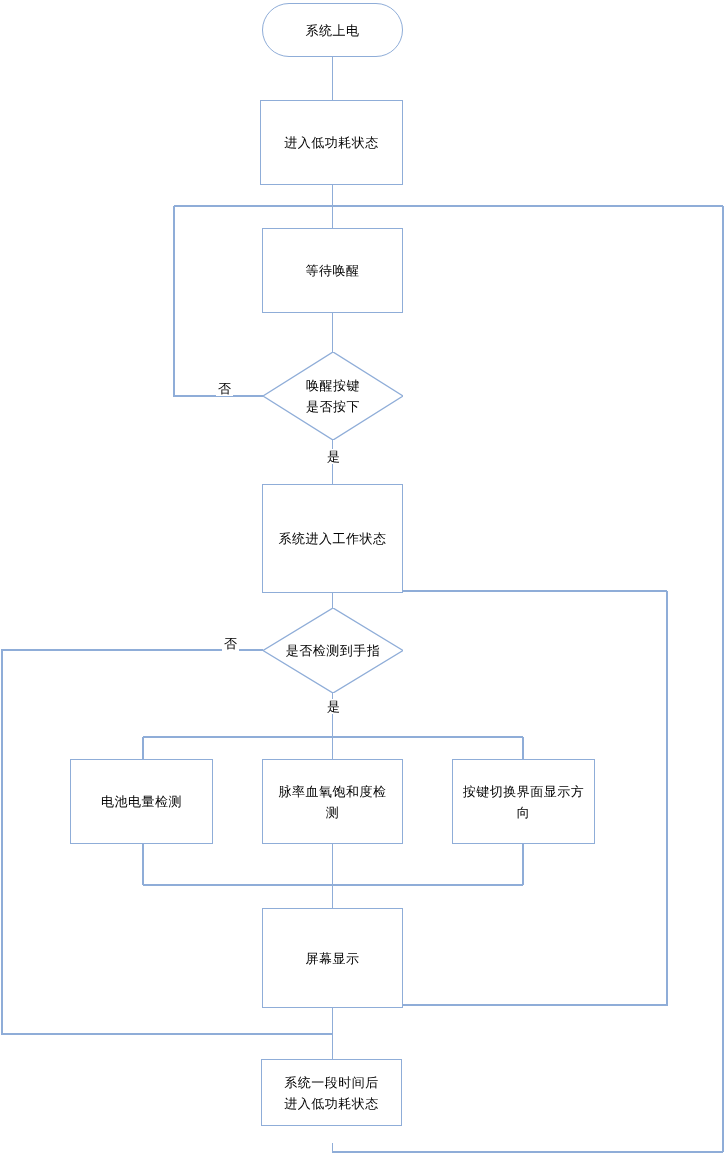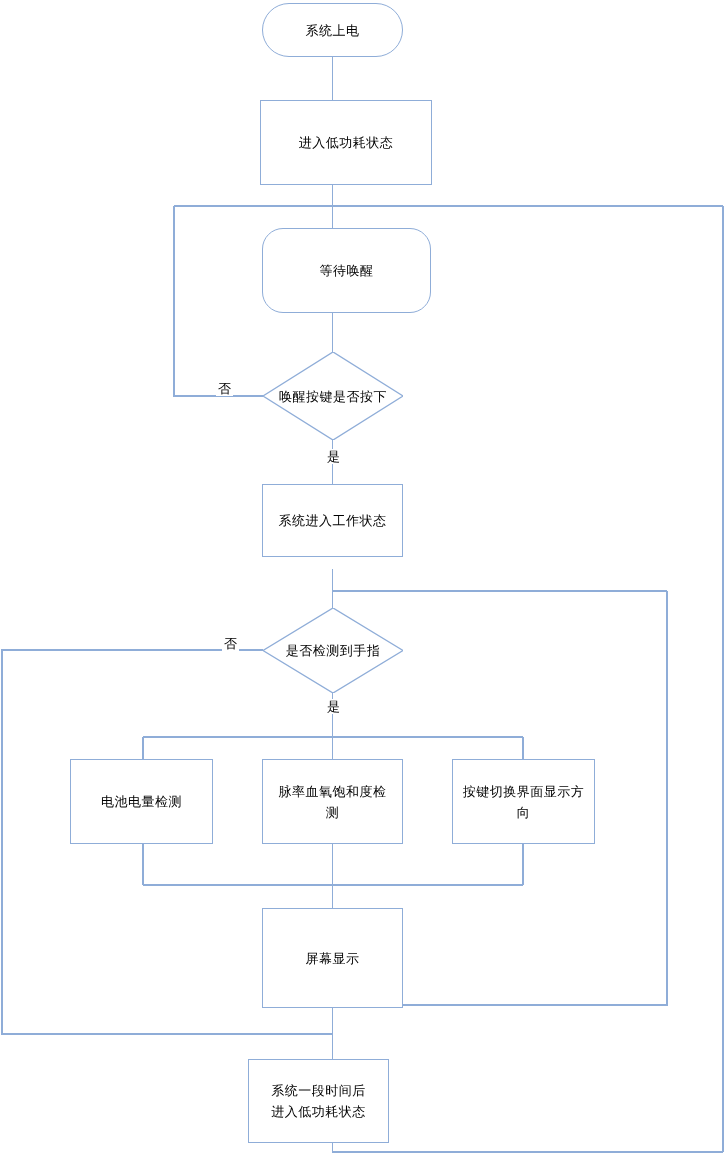--- a/index.html
+++ b/index.html
@@ -58,37 +58,37 @@
 
       <path d="M332.5,1143 L332.5,1152 L723,1152"></path>
       <path d="M723,206 L723,1152"></path>
     </g>
   </svg>
 
   <div class="node oval" style="left:262px;top:3px;width:141px;height:54px;">
     <span>系统上电</span>
   </div>
 
-  <div class="node rect" style="left:260px;top:100px;width:172px;height:85px;">
+  <div class="node rect" style="left:260px;top:100px;width:143px;height:85px;">
     <span>进入低功耗状态</span>
   </div>
 
-  <div class="node rect" style="left:262px;top:228px;width:169px;height:85px;border-radius:21px;">
+  <div class="node rect" style="left:262px;top:228px;width:141px;height:85px;">
     <span>等待唤醒</span>
   </div>
 
   <svg style="position:absolute;left:263px;top:352px;width:140px;height:88px;" viewBox="0 0 140 88">
     <polygon points="70,0 140,44 70,88 0,44" fill="#ffffff" stroke="#8fadd8" stroke-width="1.4"></polygon>
   </svg>
-  <div class="node diamond-label" style="left:263px;top:352px;width:140px;height:88px;flex-direction:row;">
+  <div class="node diamond-label" style="left:263px;top:352px;width:140px;height:88px;flex-direction:column;">
     <span>唤醒按键</span>
     <span>是否按下</span>
   </div>
 
-  <div class="node rect" style="left:262px;top:484px;width:141px;height:73px;">
+  <div class="node rect" style="left:262px;top:484px;width:141px;height:109px;">
     <span>系统进入工作状态</span>
   </div>
 
   <svg style="position:absolute;left:263px;top:608px;width:140px;height:85px;" viewBox="0 0 140 85">
     <polygon points="70,0 140,42.5 70,85 0,42.5" fill="#ffffff" stroke="#8fadd8" stroke-width="1.4"></polygon>
   </svg>
   <div class="node diamond-label" style="left:263px;top:608px;width:140px;height:85px;">
     <span>是否检测</span>
     <span>到手指</span>
   </div>
@@ -102,21 +102,21 @@
   </div>
 
   <div class="node rect" style="left:452px;top:759px;width:143px;height:85px;padding:0 8px;">
     <span>按键切换界面显示方向</span>
   </div>
 
   <div class="node rect" style="left:262px;top:908px;width:141px;height:100px;">
     <span>屏幕显示</span>
   </div>
 
-  <div class="node rect" style="left:248px;top:1059px;width:141px;height:84px;padding:0 16px;">
+  <div class="node rect" style="left:261px;top:1059px;width:141px;height:67px;padding:0 16px;">
     <span>系统一段时间后进入低功耗状态</span>
   </div>
 
   <div class="edge-label" style="left:216px;top:381px;">否</div>
   <div class="edge-label" style="left:325px;top:449px;">是</div>
   <div class="edge-label" style="left:222px;top:636px;">否</div>
   <div class="edge-label" style="left:325px;top:699px;">是</div>
 
 </div>
 

